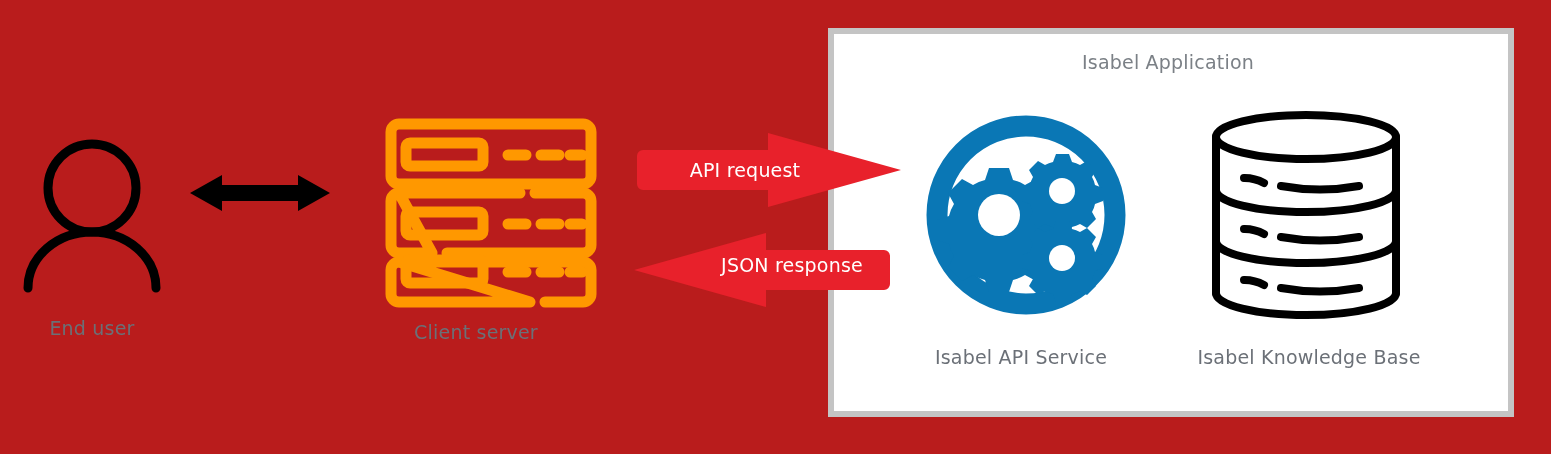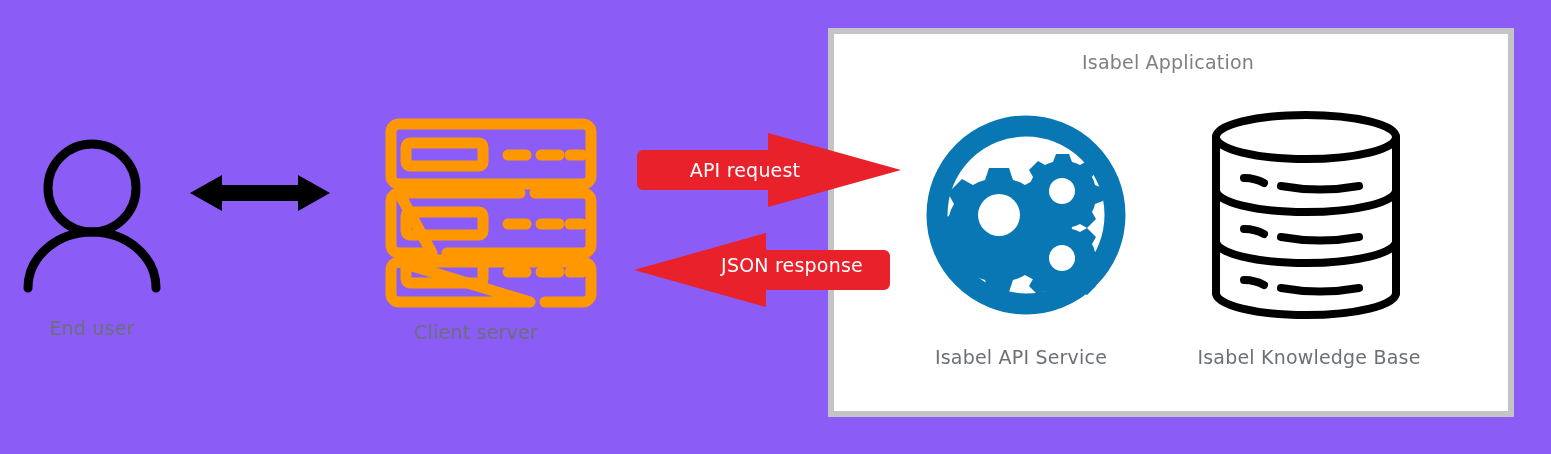--- a/index.html
+++ b/index.html
@@ -7,21 +7,21 @@
     padding: 0;
     background: #ffffff;
   }
   body {
     font-family: "DejaVu Sans", sans-serif;
   }
   #diagram-root {
     position: relative;
     width: 1551px;
     height: 454px;
-    background: #8b5cf6;
+    background: #b91c1c;
     overflow: hidden;
   }
   #diagram-root svg {
     display: block;
   }
   .node-label {
     font-family: "DejaVu Sans", sans-serif;
     font-size: 19px;
     fill: #6b7077;
     letter-spacing: 0.2px;

